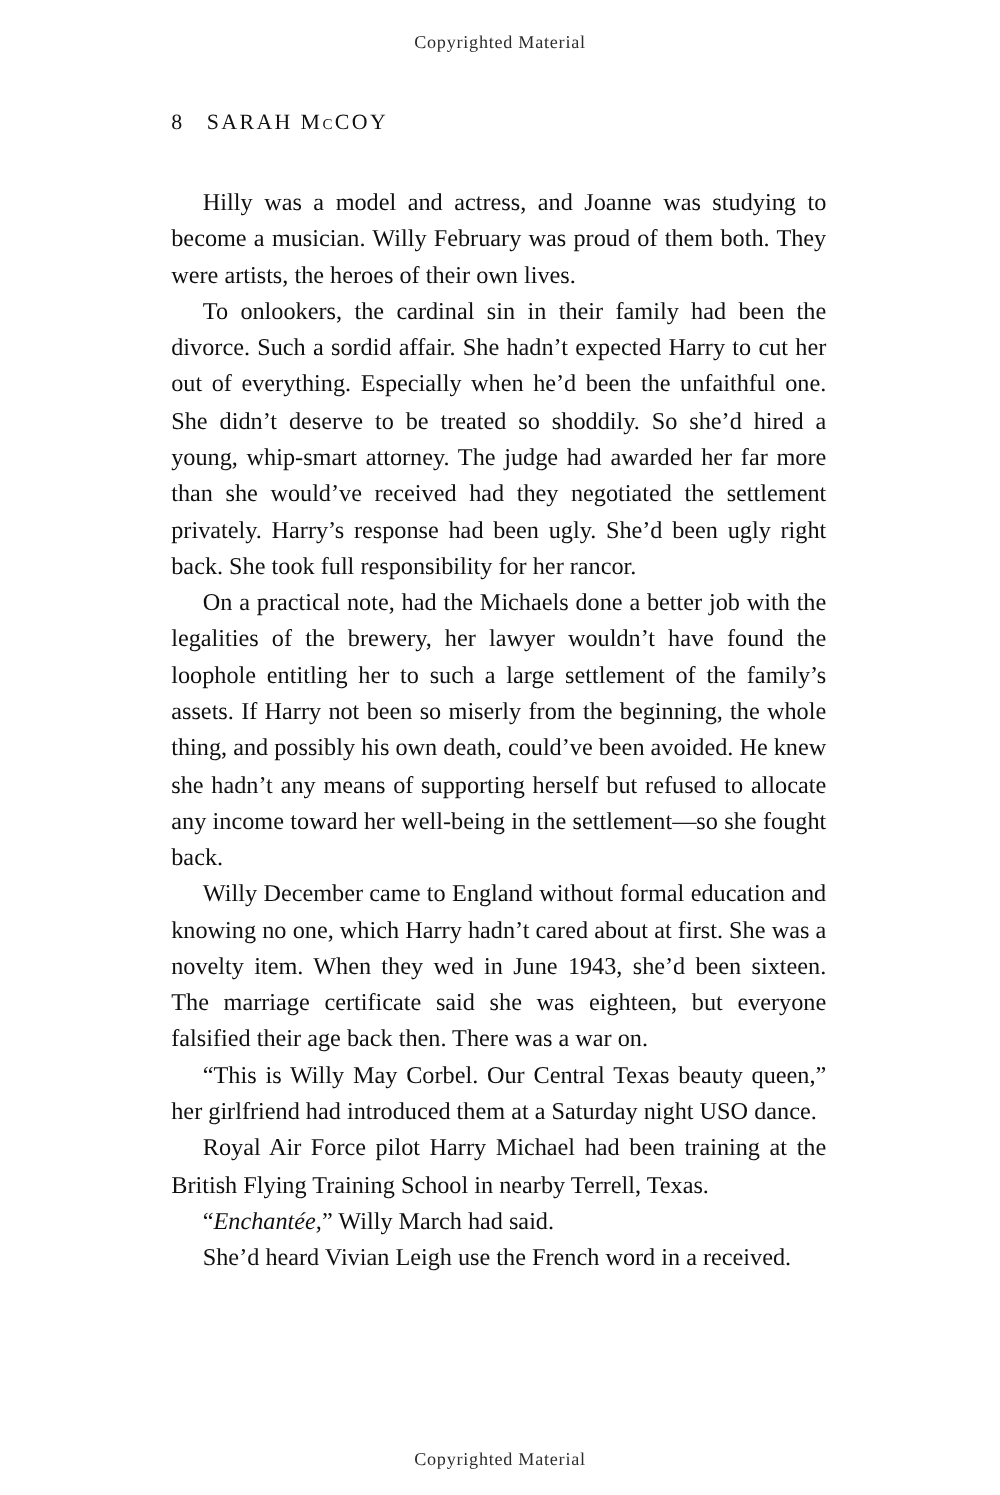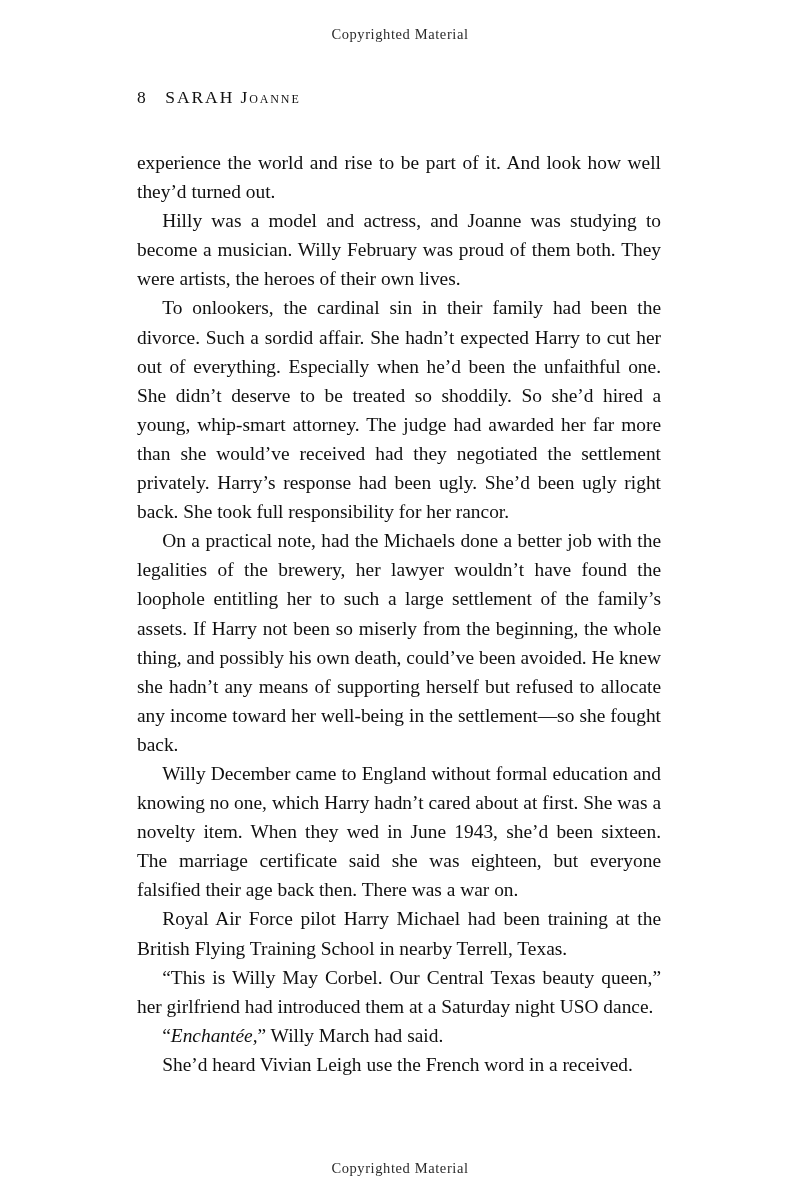--- a/index.html
+++ b/index.html
@@ -85,30 +85,29 @@
   }
 </style>
 </head>
 <body>
 
 <div class="page">
 
   <div class="copyright-top">Copyrighted Material</div>
 
   <div class="running-head">
-    <span class="folio">8</span><span class="author">SARAH Joanne</span>
+    <span class="folio">8</span><span class="author">SARAH McCOY</span>
   </div>
 
   <div class="body-text">
-    <p class="no-justify-last">experience the world and rise to be part of it. And look how well they’d turned out.</p>
     <p class="indent no-justify-last">Hilly was a model and actress, and Joanne was studying to become a musician. Willy February was proud of them both. They were artists, the heroes of their own lives.</p>
     <p class="indent no-justify-last">To onlookers, the cardinal sin in their family had been the divorce. Such a sordid affair. She hadn’t expected Harry to cut her out of everything. Especially when he’d been the unfaithful one. She didn’t deserve to be treated so shoddily. So she’d hired a young, whip-smart attorney. The judge had awarded her far more than she would’ve received had they negotiated the settlement privately. Harry’s response had been ugly. She’d been ugly right back. She took full responsibility for her rancor.</p>
     <p class="indent no-justify-last">On a practical note, had the Michaels done a better job with the legalities of the brewery, her lawyer wouldn’t have found the loophole entitling her to such a large settlement of the family’s assets. If Harry not been so miserly from the beginning, the whole thing, and possibly his own death, could’ve been avoided. He knew she hadn’t any means of supporting herself but refused to allocate any income toward her well-being in the settlement—so she fought back.</p>
     <p class="indent no-justify-last">Willy December came to England without formal education and knowing no one, which Harry hadn’t cared about at first. She was a novelty item. When they wed in June 1943, she’d been sixteen. The marriage certificate said she was eighteen, but everyone falsified their age back then. There was a war on.</p>
+    <p class="indent no-justify-last">“This is Willy May Corbel. Our Central Texas beauty queen,” her girlfriend had introduced them at a Saturday night USO dance.</p>
     <p class="indent no-justify-last">Royal Air Force pilot Harry Michael had been training at the British Flying Training School in nearby Terrell, Texas.</p>
-    <p class="indent no-justify-last">“This is Willy May Corbel. Our Central Texas beauty queen,” her girlfriend had introduced them at a Saturday night USO dance.</p>
     <p class="indent no-justify-last"><span>“</span><em>Enchantée,</em><span>” Willy March had said.</span></p>
     <p class="indent no-justify-last">She’d heard Vivian Leigh use the French word in a received.</p>
   </div>
 
   <div class="copyright-bottom">Copyrighted Material</div>
 
 </div>
 
 </body></html>

